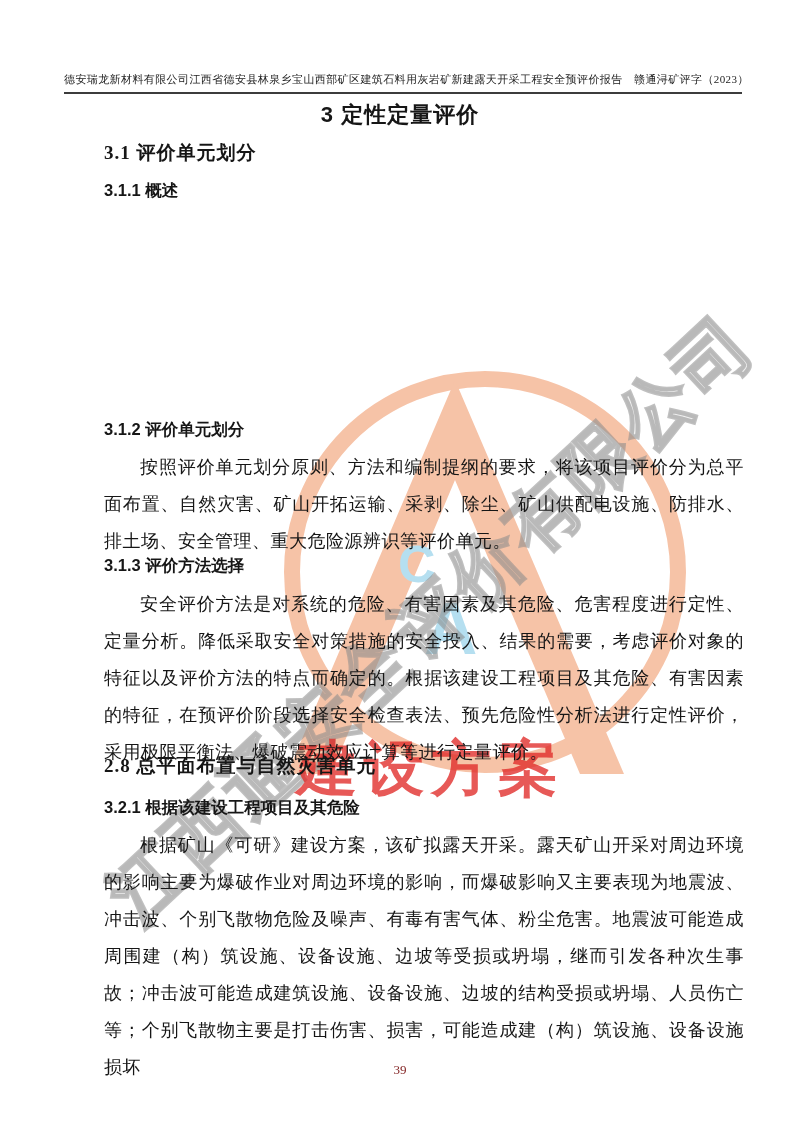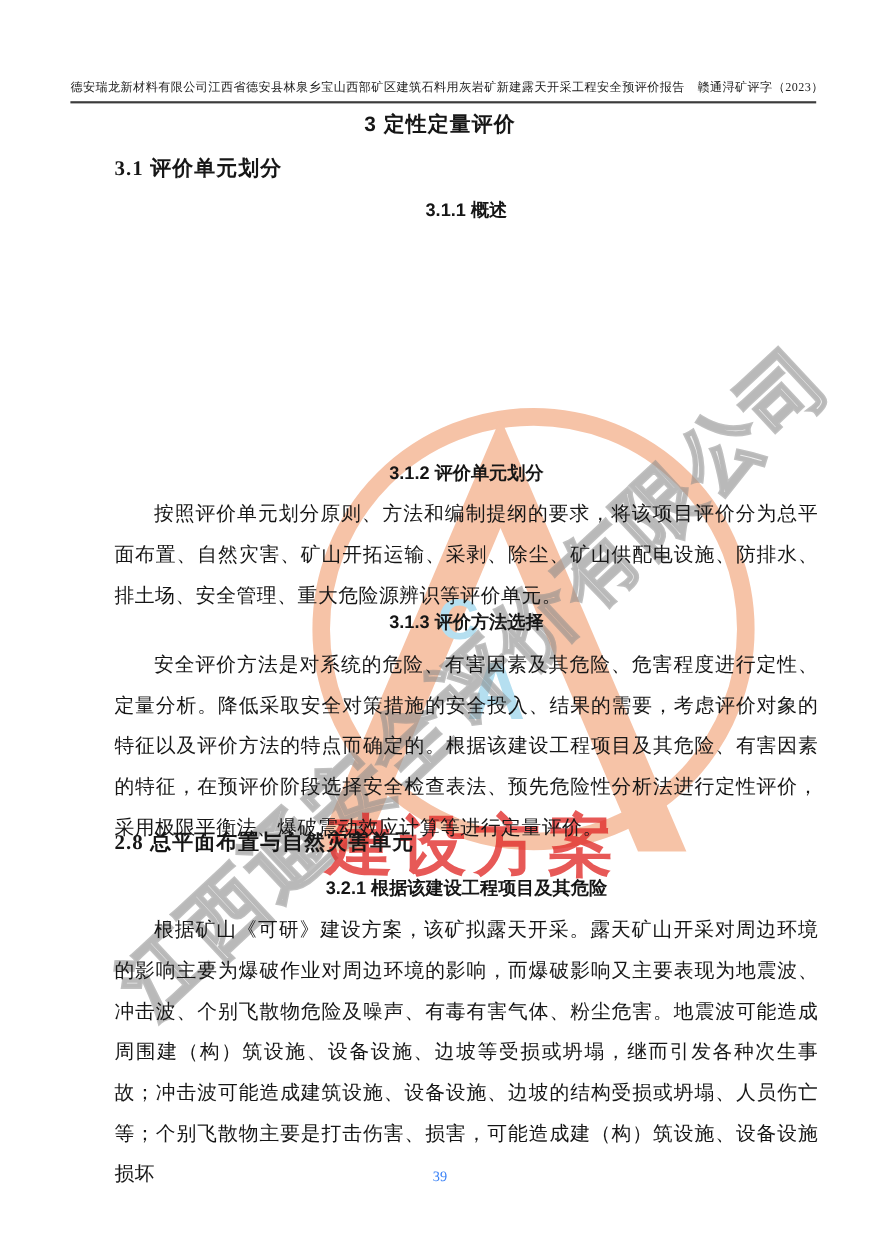--- a/index.html
+++ b/index.html
@@ -36,54 +36,53 @@
   }
   
   .content-layer{position:absolute;inset:0;z-index:2;}
   .doc-header{
     position:absolute;left:64px;right:58px;top:72px;
     font-size:11px;letter-spacing:.4px;white-space:nowrap;overflow:hidden;
     padding-bottom:5px;border-bottom:2px solid #3c3c3c;color:#1c1c1c;
   }
   .doc-title{
     position:absolute;left:0;right:0;top:100px;
-    text-align:center;font-size:19px;font-weight:bold;
+    text-align:center;font-size:22px;font-weight:bold;
     font-family:"Liberation Sans","DejaVu Sans",sans-serif;
     letter-spacing:1px;
   }
   .h-kai{
     position:absolute;left:104px;right:56px;
     font-weight:bold;font-size:19px;letter-spacing:1px;
     font-family:"Liberation Serif","DejaVu Serif",serif;
   }
   .h-sub{
     position:absolute;left:104px;right:56px;
     font-weight:600;font-size:16.5px;
     font-family:"Liberation Sans","DejaVu Sans",sans-serif;
-    text-align:center;
   }
   .para{
     position:absolute;left:104px;right:56px;
     font-size:18px;line-height:37px;letter-spacing:.5px;
     text-align:justify;text-justify:inter-ideograph;
     text-indent:2em;
   }
   .h31 {top:140px;}
   .h311{top:180px;}
   .p311{top:213px;}
   .h312{top:419px;}
   .p312{top:449px;}
   .h313{top:555px;}
   .p313{top:586px;}
   .h32 {top:753px;}
   .h321{top:797px;}
   .p321{top:827px;}
   .page-number{
     position:absolute;left:0;right:0;top:1062px;
-    text-align:center;font-size:13px;color:#3b82f6;
+    text-align:center;font-size:13px;color:#7f1d1d;
   }
 </style>
 </head>
 <body>
 
 <div class="page">
 
   <svg class="wm-logo" viewBox="0 0 430 424" xmlns="http://www.w3.org/2000/svg">
     <circle cx="213" cy="210" r="193" fill="none" stroke="#f5bb9c" stroke-width="16"></circle>
     <path d="M183,18 L352,412 L308,412 L183,118 L59,412 L15,412 Z" fill="#f5bb9c"></path>

